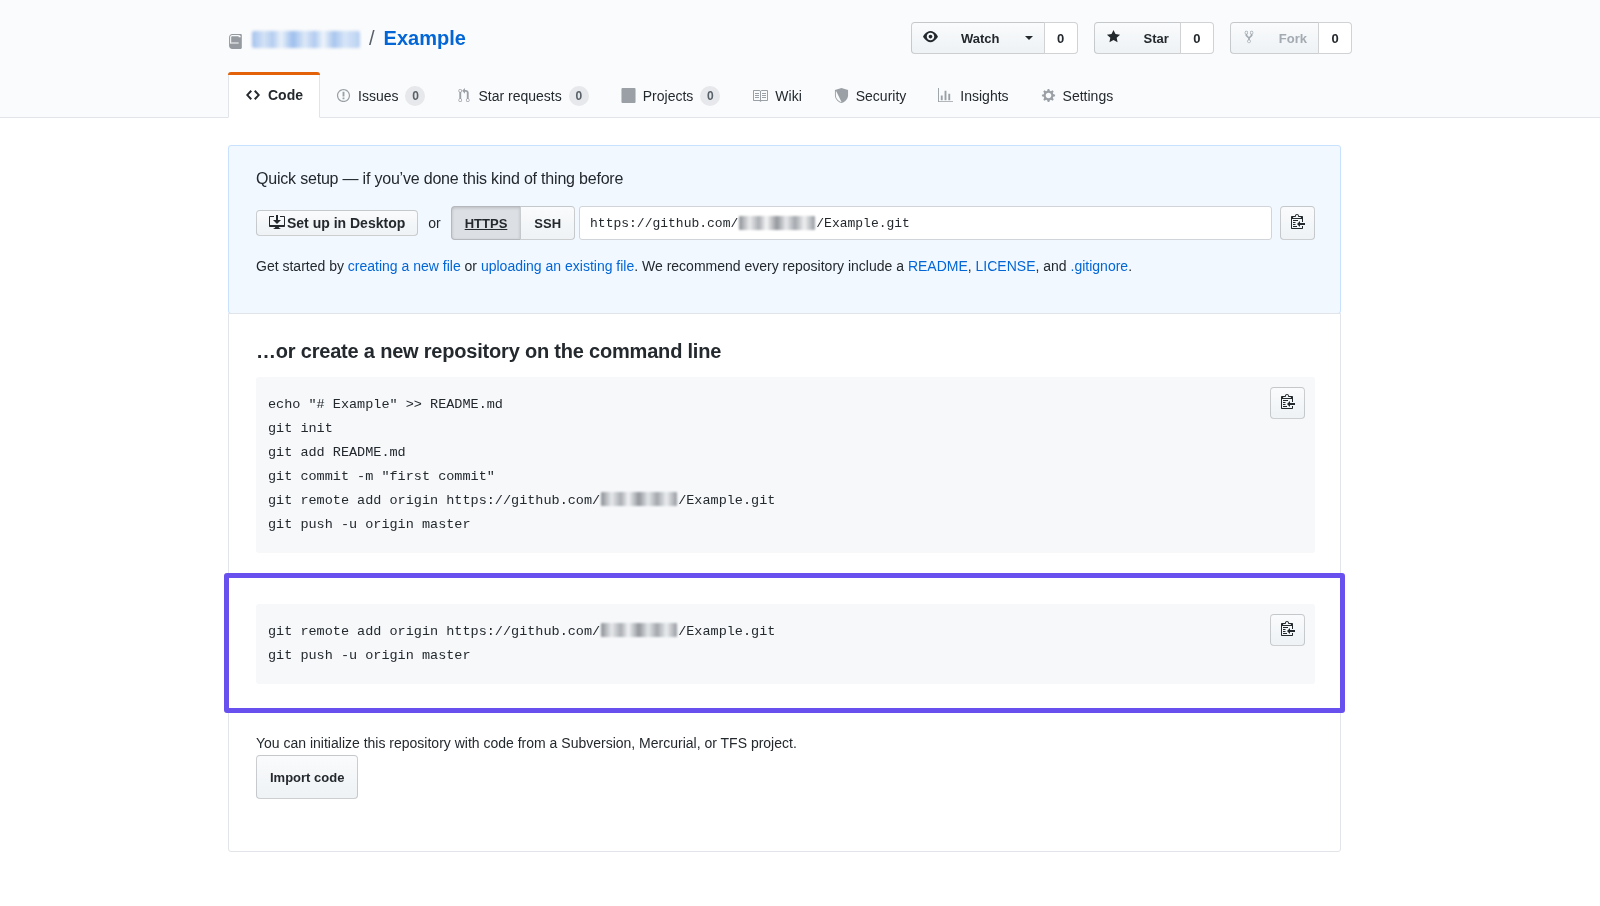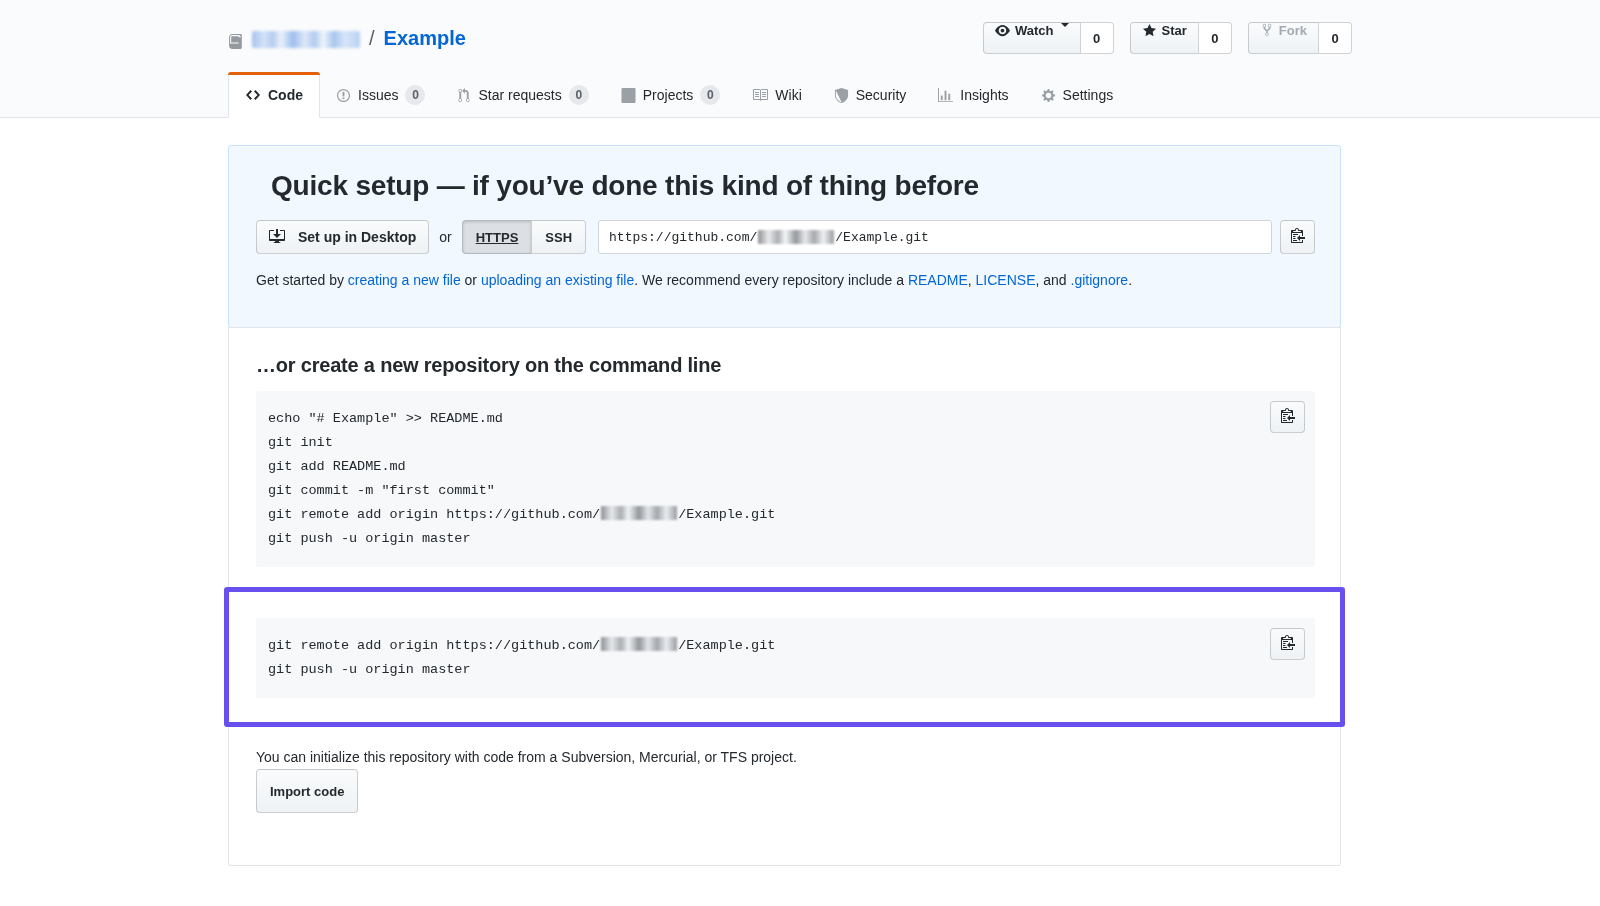--- a/index.html
+++ b/index.html
@@ -40,21 +40,21 @@
     vertical-align: middle;
     position: relative; top: 1px;
   }
   .slash { color: #586069; font-weight: 300; padding: 0 2px; }
   .repo-name { color: #0366d6; font-weight: bold; }
 
   
   .social { position: absolute; right: 248px; top: 22px; display: flex; gap: 16px; }
   .btn-group { display: flex; align-items: stretch; height: 32px; }
   .btn-social {
-    display: flex; gap: 5px;
+    display: flex; align-items: center; gap: 23px;
     height: 32px; padding: 0 11px;
     font-size: 13px; font-weight: bold; color: #24292e;
     background: linear-gradient(180deg,#fafbfc 0%, #eff3f6 90%);
     border: 1px solid rgba(27,31,35,.2);
     border-right: none;
     border-radius: 4px 0 0 4px;
     white-space: nowrap;
     cursor: pointer;
   }
   .btn-social.disabled { color: #a3aab1; cursor: default; background: linear-gradient(180deg,#fafbfc 0%,#eff3f6 90%); }
@@ -62,21 +62,21 @@
     display: flex; align-items: center; justify-content: center;
     min-width: 34px; height: 32px; padding: 0 9px;
     font-size: 13px; font-weight: bold; color: #24292e;
     background: #fff; border: 1px solid rgba(27,31,35,.2);
     border-radius: 0 4px 4px 0;
     cursor: pointer;
   }
   .caret { width: 0; height: 0; border-left: 4px solid transparent; border-right: 4px solid transparent; border-top: 4px solid #24292e; margin-left: 2px; }
 
   
-  .nav { position: absolute; left: 228px; bottom: 0; display: flex; align-items: center; height: 46px; }
+  .nav { position: absolute; left: 228px; bottom: 0; display: flex; align-items: flex-end; height: 46px; }
   .tab {
     position: relative;
     display: flex; align-items: center; gap: 7px;
     height: 45px; padding: 0 16px;
     font-size: 14px; color: #24292e;
     cursor: pointer; white-space: nowrap;
   }
   .tab.selected {
     background: #fff;
     border: 1px solid #e1e4e8; border-bottom-color: #fff;
@@ -100,26 +100,26 @@
   
   .content { position: absolute; left: 228px; top: 145px; width: 1113px; }
   .card { border: 1px solid #e1e4e8; border-radius: 3px; background:#fff; }
 
   .quick-setup {
     background: #f1f8ff;
     border: 1px solid #c8e1ff;
     border-radius: 3px;
     padding: 24px 25px 22px 27px;
   }
-  .qs-title { font-size: 28px; font-weight: bold; letter-spacing: -.2px; margin: 0 15px 18px; }
+  .qs-title { font-size: 16px; font-weight: normal; letter-spacing: -.2px; margin: 0 0 18px; }
 
   .qs-row { display: flex; align-items: center; gap: 0; }
   .btn-desktop {
-    display:flex; align-items:center; gap: 13px;
-    height: 34px; padding: 0 12px;
+    display:flex; align-items:center; gap: 2px;
+    height: 26px; padding: 0 12px;
     font-size: 14px; font-weight: bold; color: #24292e;
     background: linear-gradient(180deg,#fafbfc 0%, #eff3f6 90%);
     border: 1px solid rgba(27,31,35,.2); border-radius: 4px;
     cursor: pointer; white-space: nowrap;
   }
   .or-text { font-size: 14px; color:#24292e; padding: 0 10px; }
   .proto-group { display:flex; height: 34px; }
   .proto {
     display:flex; align-items:center; justify-content:center;
     height: 34px; padding: 0 13px;
@@ -127,21 +127,21 @@
     border: 1px solid rgba(27,31,35,.2);
     background: linear-gradient(180deg,#fafbfc 0%, #eff3f6 90%);
     cursor: pointer;
   }
   .proto:first-child { border-radius: 4px 0 0 4px; border-right: none; }
   .proto:last-child { border-radius: 0 4px 4px 0; }
   .proto.active { background: #dcdfe3; box-shadow: inset 0 1px 3px rgba(27,31,35,.18); text-decoration: underline; }
   .url-input {
     flex: 1;
     height: 34px;
-    margin-left: 12px;
+    margin-left: 4px;
     padding: 0 10px;
     display: flex; align-items: center;
     font-family: "Liberation Mono", monospace; font-size: 13px; color:#24292e;
     background: #fff; border: 1px solid #d1d5da; border-radius: 3px;
     overflow: hidden; white-space: nowrap;
     cursor: text;
   }
   .redact-mono {
     display:inline-block; width: 76px; height: 14px; margin: 0 1px;
     border-radius: 1px;

